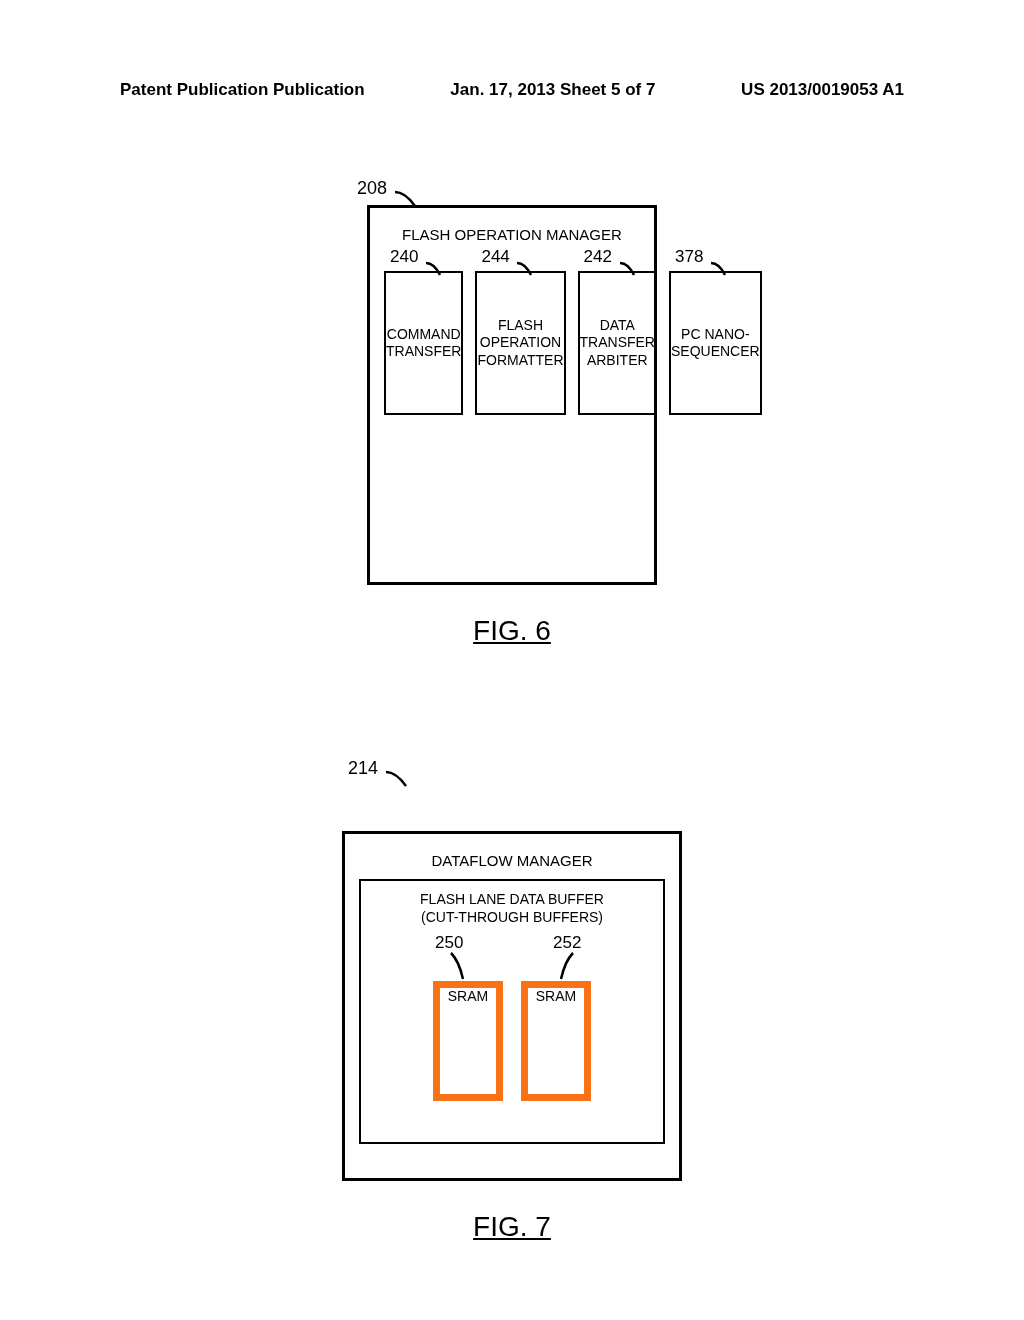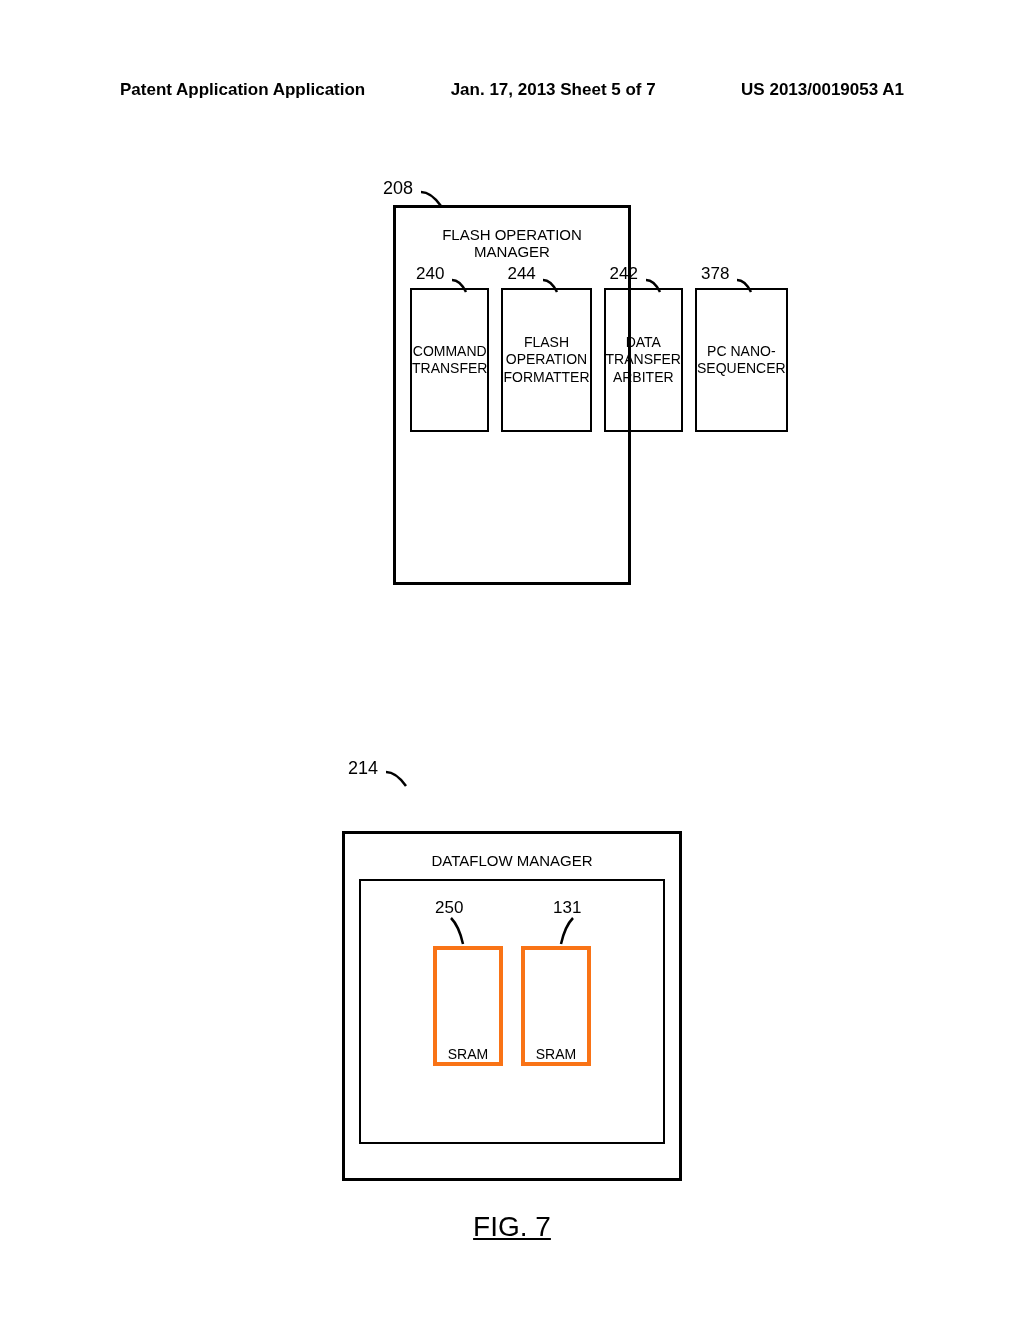--- a/index.html
+++ b/index.html
@@ -44,21 +44,21 @@
     .leader-svg {
       position: absolute;
       overflow: visible;
     }
     .main-box {
       border: 3px solid black;
       background: white;
       position: relative;
     }
     .fig6-box {
-      width: 238px;
+      width: 290px;
       height: 380px;
       padding: 18px 14px 20px 14px;
     }
     .fig7-box {
       width: 340px;
       height: 350px;
       padding: 18px 14px 14px 14px;
       margin-top: 46px;
     }
     .box-title {
@@ -119,25 +119,25 @@
       display: flex;
       justify-content: center;
       gap: 18px;
       margin-top: 55px;
     }
     .sram-wrapper {
       position: relative;
       border-radius: 23px;
     }
     .sram-box {
-      border: 4px solid #f97316;
+      border: 7px solid #f97316;
       width: 70px;
       height: 120px;
       display: flex;
-      align-items: flex-end;
+      align-items: flex-start;
       justify-content: center;
       font-size: 14px;
     }
     .sram-ref {
       position: absolute;
       top: -48px;
       font-size: 17px;
     }
     .sram-leader {
       position: absolute;
@@ -148,21 +148,21 @@
       font-family: Arial, sans-serif;
       font-size: 28px;
       text-decoration: underline;
       margin-top: 30px;
     }
   </style>
 </head>
 <body>
 
 <div class="header">
-  <span>Patent Application Application</span>
+  <span>Patent Publication Publication</span>
   <span>Jan. 17, 2013  Sheet 5 of 7</span>
   <span>US 2013/0019053 A1</span>
 </div>
 
 <div class="figure-container fig6-container">
   <div style="position:relative; padding-top:25px;">
     <span class="ref-label" style="top:-2px; left:-10px;">208</span>
     <svg class="leader-svg" style="top:8px; left:28px;" width="30" height="20">
       <path d="M0,4 Q10,4 20,18" stroke="black" stroke-width="2.5" fill="none"></path>
     </svg>
@@ -212,45 +212,48 @@
             </svg>
           <div class="inner-cell">
             <span style="white-space:pre-line;">PC NANO-
 SEQUENCER</span>
           </div>
         </div>
 
       </div>
     </div>
   </div>
+  <div class="fig-caption">FIG. 6</div>
 </div>
 
 <div class="figure-container fig7-container">
   <div style="position:relative; padding-top:25px;">
     <span class="ref-label" style="top:-2px; left:6px;">214</span>
     <svg class="leader-svg" style="top:8px; left:44px;" width="30" height="20">
       <path d="M0,4 Q10,4 20,18" stroke="black" stroke-width="2.5" fill="none"></path>
     </svg>
     <div class="main-box fig7-box">
       <div class="box-title">DATAFLOW MANAGER</div>
       <div class="inner-buffer-box">
+        <div class="buffer-title" style="white-space:pre-line;">FLASH LANE DATA BUFFER
+(CUT-THROUGH BUFFERS)</div>
         <div class="sram-row">
 
           <div class="sram-wrapper">
             <span class="sram-ref" style="left:2px;">250</span>
             <svg class="sram-leader" style="top:-28px; left:14px;" width="24" height="28">
               <path d="M4,0 Q12,8 16,26" stroke="black" stroke-width="2.5" fill="none"></path>
             </svg>
             <div class="sram-box">
               <span>SRAM</span>
             </div>
           </div>
 
           <div class="sram-wrapper">
-            <span class="sram-ref" style="left:32px;">131</span>
+            <span class="sram-ref" style="left:32px;">252</span>
             <svg class="sram-leader" style="top:-28px; left:34px;" width="24" height="28">
               <path d="M18,0 Q10,8 6,26" stroke="black" stroke-width="2.5" fill="none"></path>
             </svg>
             <div class="sram-box">
               <span>SRAM</span>
             </div>
           </div>
 
         </div>
       </div>

